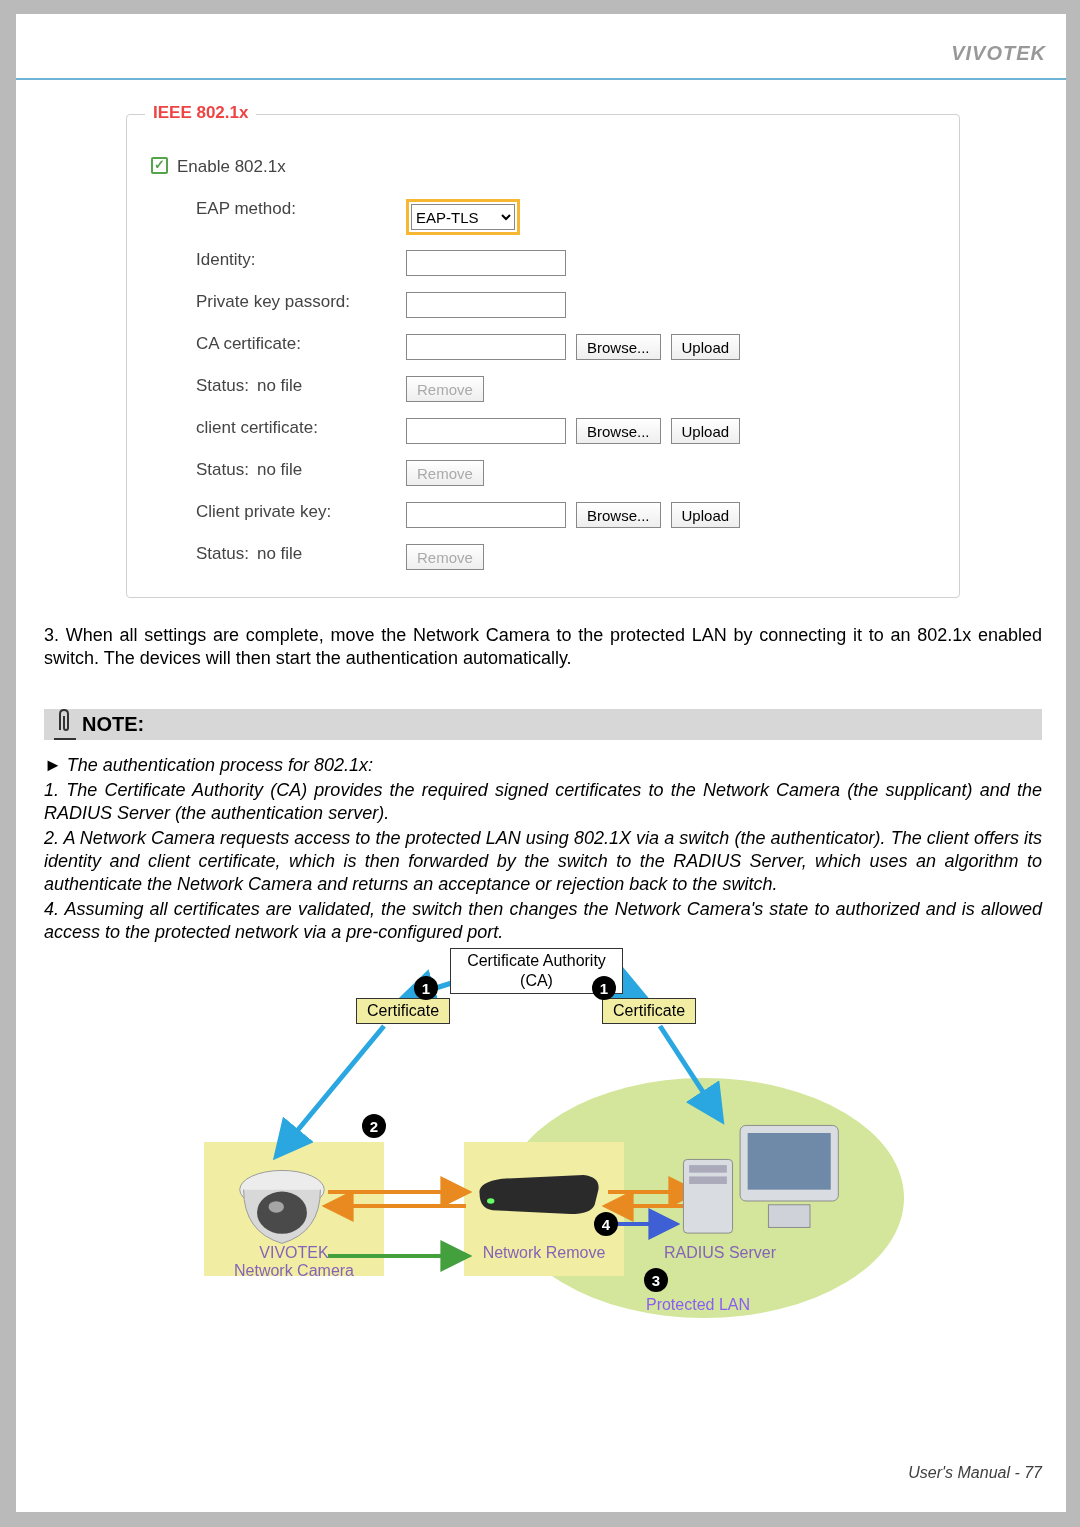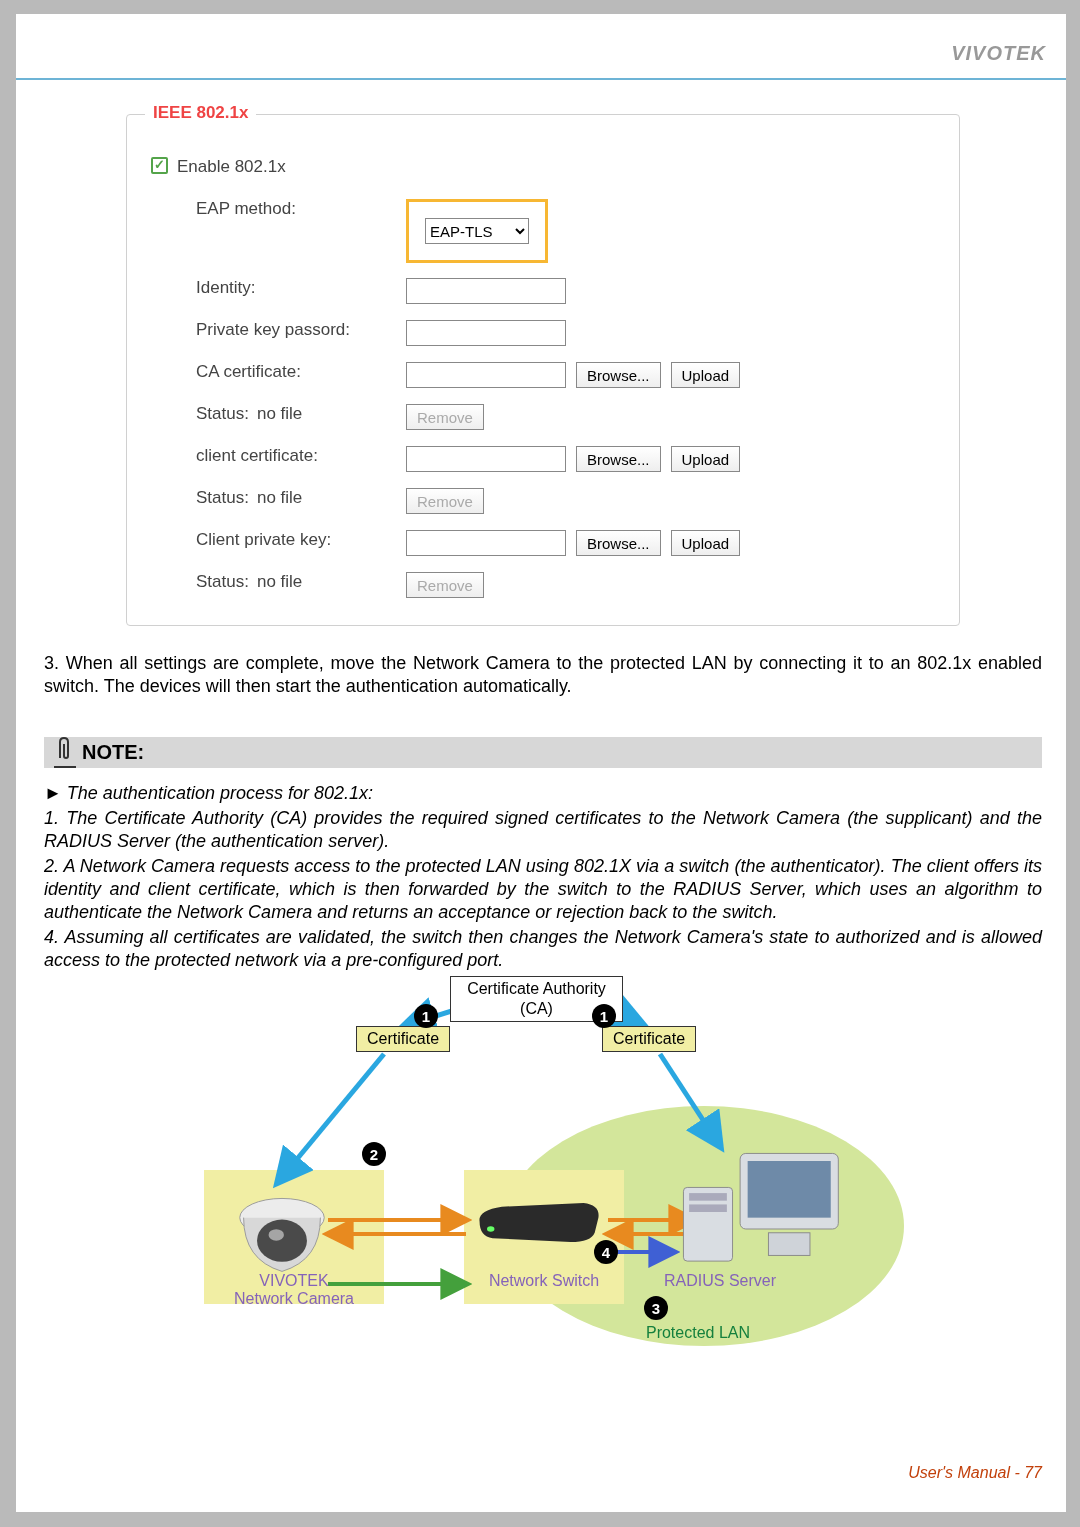--- a/index.html
+++ b/index.html
@@ -9,21 +9,21 @@
 .brand{position:absolute;right:20px;top:28px;color:#999;font-style:italic;font-weight:bold;font-size:20px;letter-spacing:1px}
 .content{padding:34px 16px 0 20px}
 .panel{margin:0 90px 0 90px;border:1px solid #d0d0d0;border-radius:4px;padding:22px 24px 26px 24px;position:relative;font-size:17px;color:#444}
 .leg{position:absolute;top:-12px;left:18px;background:#fff;padding:0 8px;color:#ef4444;font-weight:bold;font-size:17px}
 .row{display:flex;align-items:flex-start;margin-top:15px;min-height:27px}
 .row0{margin-top:20px}
 .cb{width:17px;height:17px;border:2px solid #54a44a;border-radius:2px;display:inline-flex;align-items:center;justify-content:center;margin-right:9px;background:#fff;position:relative}
 .cb:after{content:"✓";color:#54a44a;font-size:13px;font-weight:bold;position:absolute;top:-2px}
 .lab{width:255px;padding-left:45px}
 .nofile{margin-left:8px}
-.sel{border:3px solid #f7b733;padding:16px;display:inline-block}
+.sel{border:3px solid #f7b733;padding:2px;display:inline-block}
 select,input[type=text]{font-size:15px;height:26px;border:1px solid #888;background:#fff}
 select{width:104px}
 input.txt{width:160px;padding:2px 4px}
 input.big{width:160px}
 .btn{height:26px;border:1px solid #888;background:linear-gradient(#fff,#eee);font-size:15px;padding:0 10px;cursor:pointer}
 .btn.dis{color:#aaa}
 .gap{width:10px}
 .after-panel{font-size:18px;margin:26px 8px 0 8px;text-align:justify;line-height:1.3}
 .note-bar{margin:38px 8px 0 8px;height:31px;background:linear-gradient(to right,#d7d7d7 0,#d7d7d7 55%,#d7d7d7 100%);display:flex;align-items:center;padding-left:10px}
 .clip{width:22px;height:32px;margin-right:6px;display:inline-flex;align-items:flex-end;border-bottom:2px solid #333}
@@ -31,23 +31,23 @@
 .note-body{margin:14px 8px 0 8px;font-size:18px;font-style:italic;text-align:justify}
 .note-body p{margin-bottom:2px;line-height:1.28}
 .diagram{position:relative;height:400px;margin:4px 68px 0 68px}
 .box{position:absolute;border:1px solid #333;background:#fff;font-size:16px;text-align:center;padding:2px 10px;line-height:1.25}
 .ylw{background:#f1eea4}
 .step{position:absolute;width:24px;height:24px;border-radius:50%;background:#000;color:#fff;font-weight:bold;font-size:15px;display:flex;align-items:center;justify-content:center}
 svg.arrows{position:absolute;inset:0;width:100%;height:100%}
 .dome{position:absolute;left:130px;top:209px;width:96px;height:92px}
 .switch{position:absolute;left:370px;top:214px;width:130px;height:56px}
 .server{position:absolute;left:570px;top:168px;width:170px;height:124px}
-.footer{position:absolute;bottom:30px;right:24px;color:#c2410c;font-style:italic;font-size:16px}
+.footer{position:absolute;bottom:30px;right:24px;color:#404040;font-style:italic;font-size:16px}
 .purple{color:#8563b9}
-.green{color:#15803d;font-style:normal}
+.green{color:#8b5cf6;font-style:normal}
 </style>
 </head>
 <body>
 
 <div class="page">
  <div class="header">
   <span class="brand">VIVOTEK</span>
  </div>
  <div class="content">
 
@@ -193,20 +193,20 @@
             <rect x="10" y="46" width="52" height="78" rx="4" fill="#d9dde2" stroke="#888"></rect>
             <rect x="16" y="52" width="40" height="8" fill="#aab"></rect>
             <rect x="16" y="64" width="40" height="8" fill="#aab"></rect>
             <rect x="70" y="10" width="104" height="80" rx="6" fill="#d9dde2" stroke="#888"></rect>
             <rect x="78" y="18" width="88" height="60" fill="#6e8aa8"></rect>
             <rect x="100" y="94" width="44" height="24" fill="#cfd3d9" stroke="#888"></rect>
           </svg>
   </div>
 
   <div style="position:absolute;left:100px;top:296px;width:180px;text-align:center" class="purple"><span>VIVOTEK</span><br><span>Network Camera</span></div>
-  <div style="position:absolute;left:360px;top:296px;width:160px;text-align:center" class="purple">Network Switch</div>
+  <div style="position:absolute;left:360px;top:296px;width:160px;text-align:center" class="purple">Network Remove</div>
   <div style="position:absolute;left:560px;top:296px;width:180px;text-align:left" class="purple">RADIUS Server</div>
   <div style="position:absolute;left:494px;top:348px;width:200px;text-align:center" class="green">Protected LAN</div>
  </div>
 
  </div>
  <span class="footer">User's Manual - 77</span>
 </div>
 
 </body></html>

